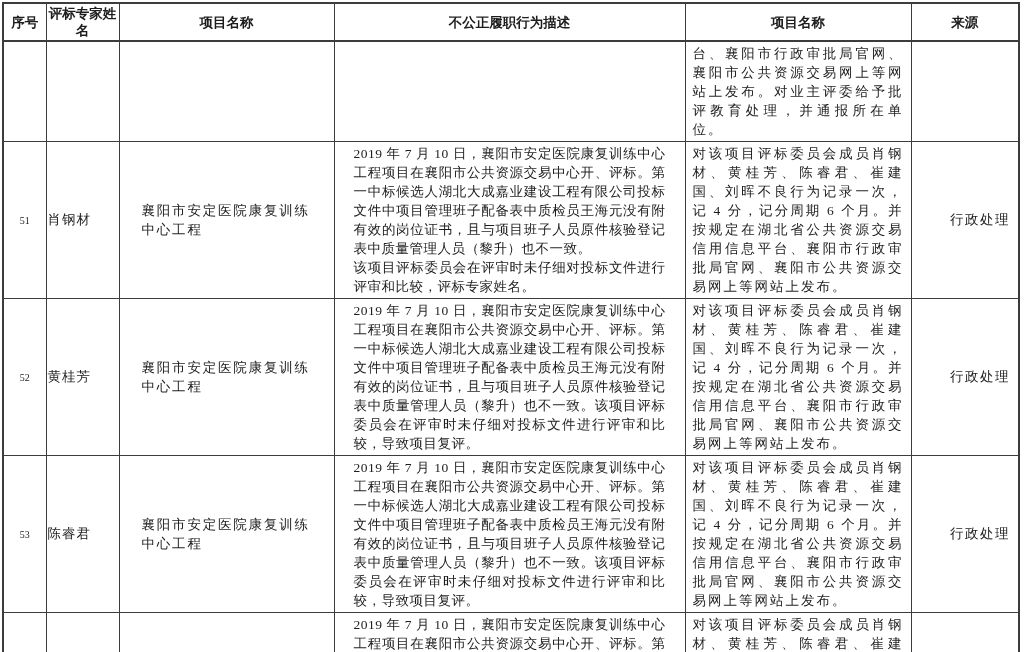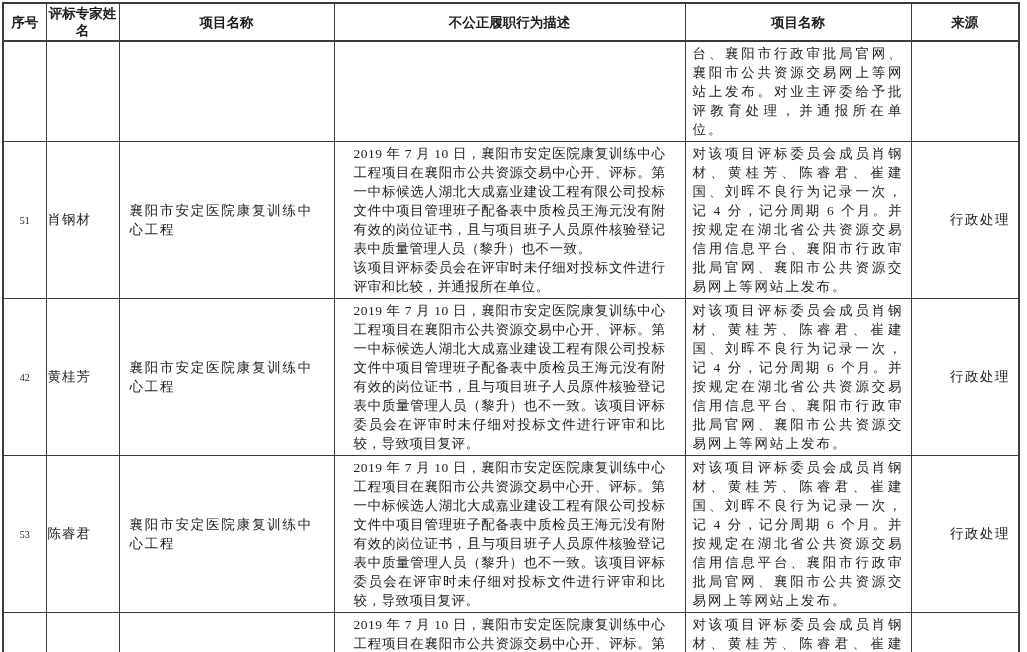--- a/index.html
+++ b/index.html
@@ -25,21 +25,21 @@
     line-height:17px;padding:1px 2px;
     border-bottom:2px solid #3c3c3c;
   }
   tr.r-head{height:37px;}
   tr.r-cont{height:78px;}
   tr.r-51{height:150px;}
   tr.r-52{height:153px;}
   tr.r-53{height:152px;}
   .c-no{text-align:center;font-size:10px;}
   .c-name{text-align:left;letter-spacing:1px;}
-  .c-project{padding:4px 10px;text-align:left;line-height:19px;letter-spacing:1.8px;}
+  .c-project{padding:4px 22px;text-align:left;line-height:19px;letter-spacing:1.8px;}
   .c-desc{padding:2px 19px;text-align:justify;line-height:19px;letter-spacing:0.5px;}
   .c-result{padding:2px 7px;text-align:justify;line-height:19px;letter-spacing:2px;margin-left:47px;}
   .c-source{padding:2px 8px;text-align:right;letter-spacing:1.5px;}
   .para{margin:0;}
 </style>
 </head>
 <body>
 
 <table>
   <colgroup>
@@ -68,27 +68,27 @@
       <td class="c-desc"></td>
       <td class="c-result">台、襄阳市行政审批局官网、襄阳市公共资源交易网上等网站上发布。对业主评委给予批评教育处理，并通报所在单位。</td>
       <td class="c-source"></td>
     </tr>
     <tr class="r-51">
       <td class="c-no">51</td>
       <td class="c-name">肖钢材</td>
       <td class="c-project">襄阳市安定医院康复训练中心工程</td>
       <td class="c-desc">
         <div class="para">2019 年 7 月 10 日，襄阳市安定医院康复训练中心工程项目在襄阳市公共资源交易中心开、评标。第一中标候选人湖北大成嘉业建设工程有限公司投标文件中项目管理班子配备表中质检员王海元没有附有效的岗位证书，且与项目班子人员原件核验登记表中质量管理人员（黎升）也不一致。</div>
-        <div class="para">该项目评标委员会在评审时未仔细对投标文件进行评审和比较，并通报所在单位。</div>
+        <div class="para">该项目评标委员会在评审时未仔细对投标文件进行评审和比较，评标专家姓名。</div>
       </td>
       <td class="c-result">对该项目评标委员会成员肖钢材、黄桂芳、陈睿君、崔建国、刘晖不良行为记录一次，记 4 分，记分周期 6 个月。并按规定在湖北省公共资源交易信用信息平台、襄阳市行政审批局官网、襄阳市公共资源交易网上等网站上发布。</td>
       <td class="c-source">行政处理</td>
     </tr>
     <tr class="r-52">
-      <td class="c-no">42</td>
+      <td class="c-no">52</td>
       <td class="c-name">黄桂芳</td>
       <td class="c-project">襄阳市安定医院康复训练中心工程</td>
       <td class="c-desc">2019 年 7 月 10 日，襄阳市安定医院康复训练中心工程项目在襄阳市公共资源交易中心开、评标。第一中标候选人湖北大成嘉业建设工程有限公司投标文件中项目管理班子配备表中质检员王海元没有附有效的岗位证书，且与项目班子人员原件核验登记表中质量管理人员（黎升）也不一致。该项目评标委员会在评审时未仔细对投标文件进行评审和比较，导致项目复评。</td>
       <td class="c-result">对该项目评标委员会成员肖钢材、黄桂芳、陈睿君、崔建国、刘晖不良行为记录一次，记 4 分，记分周期 6 个月。并按规定在湖北省公共资源交易信用信息平台、襄阳市行政审批局官网、襄阳市公共资源交易网上等网站上发布。</td>
       <td class="c-source">行政处理</td>
     </tr>
     <tr class="r-53">
       <td class="c-no">53</td>
       <td class="c-name">陈睿君</td>
       <td class="c-project">襄阳市安定医院康复训练中心工程</td>

